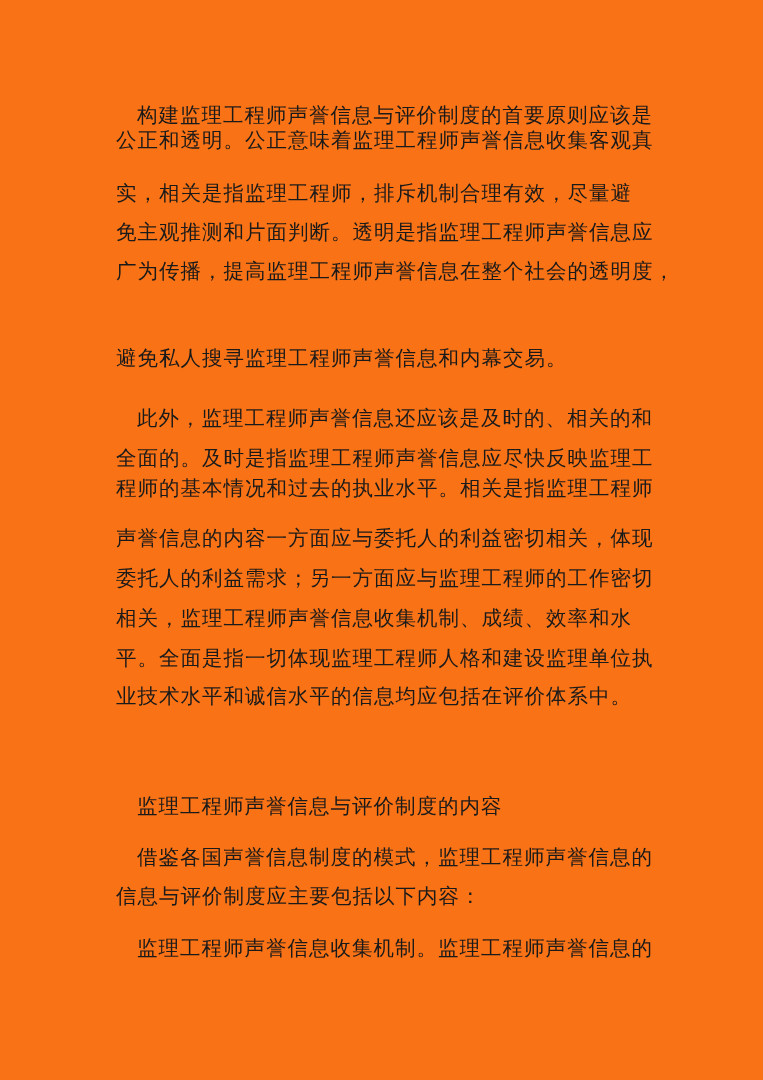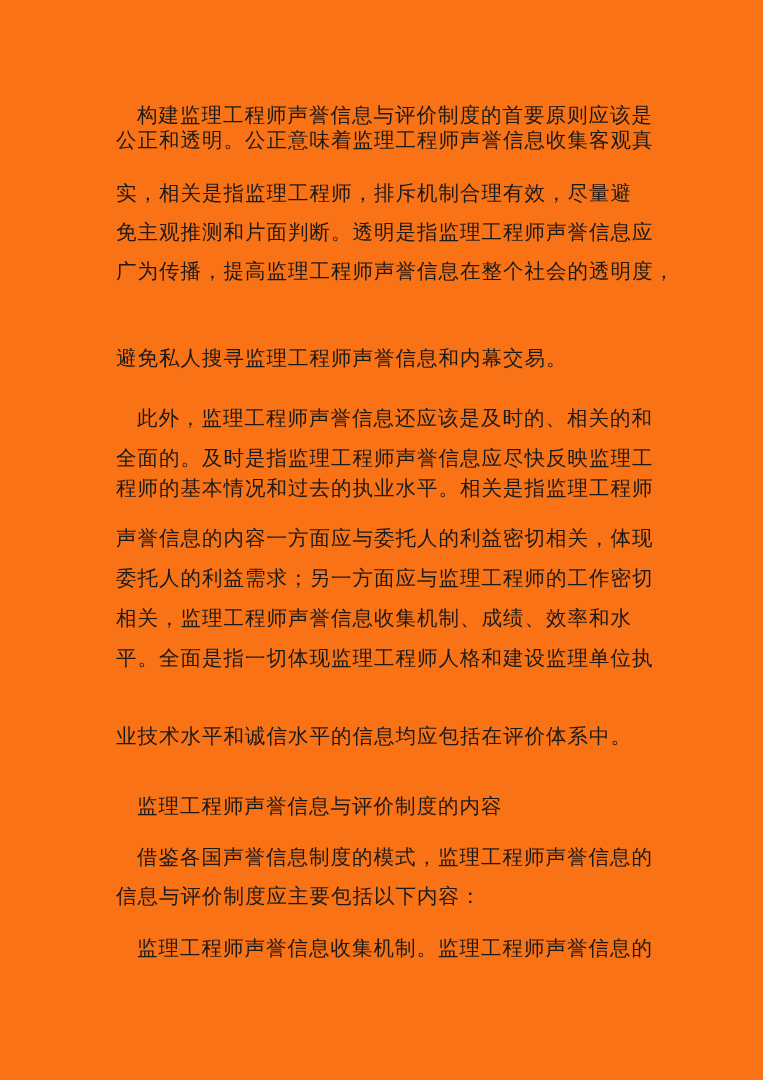--- a/index.html
+++ b/index.html
@@ -32,21 +32,21 @@
   </div>
 
   <div>
     <div class="line indent" style="top:406px;">此外，监理工程师声誉信息还应该是及时的、相关的和</div>
     <div class="line" style="top:446px;">全面的。及时是指监理工程师声誉信息应尽快反映监理工</div>
     <div class="line" style="top:476px;">程师的基本情况和过去的执业水平。相关是指监理工程师</div>
     <div class="line" style="top:526px;text-align:center;">声誉信息的内容一方面应与委托人的利益密切相关，体现</div>
     <div class="line" style="top:566px;">委托人的利益需求；另一方面应与监理工程师的工作密切</div>
     <div class="line" style="top:606px;">相关，监理工程师声誉信息收集机制、成绩、效率和水</div>
     <div class="line" style="top:646px;">平。全面是指一切体现监理工程师人格和建设监理单位执</div>
-    <div class="line" style="top:724px;">业技术水平和诚信水平的信息均应包括在评价体系中。</div>
+    <div class="line" style="top:684px;">业技术水平和诚信水平的信息均应包括在评价体系中。</div>
   </div>
 
   <div class="line indent" style="top:794px;">监理工程师声誉信息与评价制度的内容</div>
 
   <div>
     <div class="line indent" style="top:845px;">借鉴各国声誉信息制度的模式，监理工程师声誉信息的</div>
     <div class="line" style="top:884px;">信息与评价制度应主要包括以下内容：</div>
   </div>
 
   <div>

